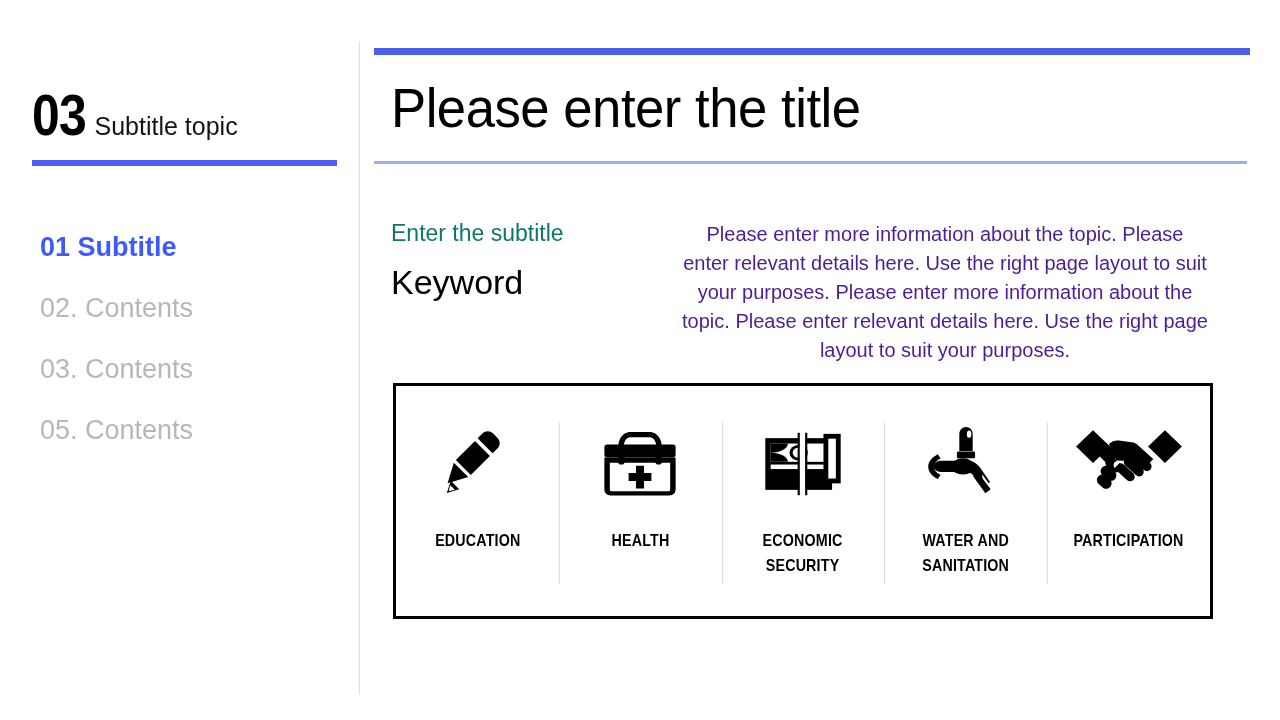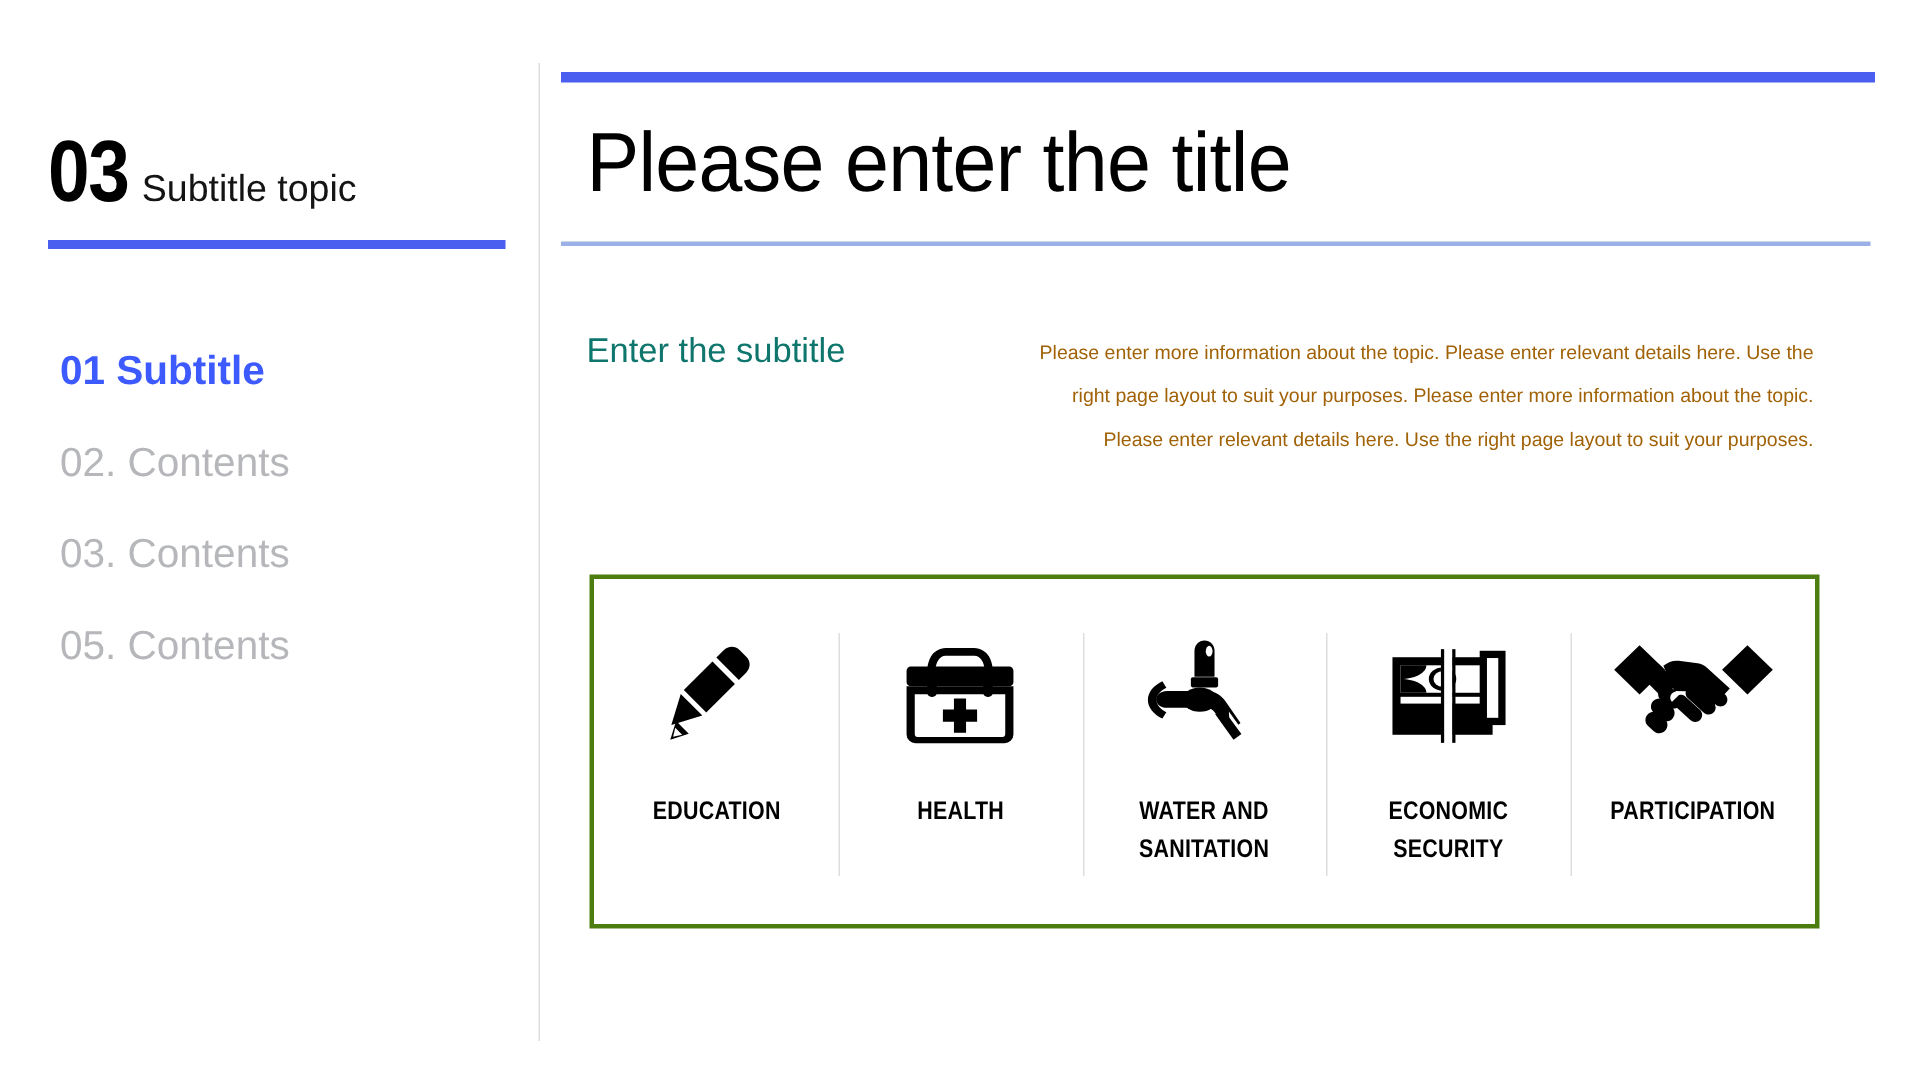--- a/index.html
+++ b/index.html
@@ -63,28 +63,28 @@
     font-size: 23px; font-weight: 400; color: #0f766e; line-height: 1.25;
   }
   .keyword {
     font-size: 34px; font-weight: 400; color: #000;
     line-height: 1.2; margin-top: 14px;
   }
 
   
   .body-copy {
     position: absolute; left: 681px; top: 220px; width: 528px;
-    font-size: 13px; line-height: 29px; color: #a16207; text-align: right;
+    font-size: 20px; line-height: 29px; color: #4c1d95; text-align: center;
   }
 
   
   .icon-panel {
     position: absolute; left: 393px; top: 383px;
     width: 820px; height: 236px;
-    border: 3px solid #4d7c0f; background: #fff;
+    border: 3px solid #000000; background: #fff;
     display: flex; align-items: stretch;
   }
   .icon-cell {
     flex: 1 1 0; position: relative;
     display: flex; flex-direction: column;
     align-items: center; justify-content: flex-start;
     padding-top: 36px;
   }
   .icon-cell + .icon-cell::before {
     content: ""; position: absolute; left: 0; top: 36px;
@@ -128,20 +128,21 @@
   <div class="sidebar-divider"></div>
 
   <div class="top-rule"></div>
 
   <div class="page-title">Please enter the title</div>
 
   <div class="title-rule"></div>
 
   <div class="subtitle-block">
     <div class="subtitle-small">Enter the subtitle</div>
+    <div class="keyword">Keyword</div>
   </div>
 
   <div class="body-copy">Please enter more information about the topic. Please enter relevant details here. Use the right page layout to suit your purposes. Please enter more information about the topic. Please enter relevant details here. Use the right page layout to suit your purposes.</div>
 
   <div class="icon-panel">
 
     <div class="icon-cell">
       <div class="icon-art">
         <svg width="76" height="76" viewBox="0 0 64 64" aria-hidden="true">
           <g fill="#000">
@@ -164,39 +165,20 @@
             <rect x="6" y="15.5" width="60" height="11" rx="2.4"></rect>
             <path d="M6 26.5 h60 v27 a5 5 0 0 1 -5 5 h-50 a5 5 0 0 1 -5 -5 z"></path>
             <path d="M10.6 31 h50.8 v22.4 a1.6 1.6 0 0 1 -1.6 1.6 h-47.6 a1.6 1.6 0 0 1 -1.6 -1.6 z" fill="#fff"></path>
             <rect x="17.5" y="23" width="5.6" height="9.5" rx="2.6"></rect>
             <rect x="48.9" y="23" width="5.6" height="9.5" rx="2.6"></rect>
             <path d="M32.6 33.4 h6.8 v6.2 h6.2 v6.8 h-6.2 v6.2 h-6.8 v-6.2 h-6.2 v-6.8 h6.2 z"></path>
           </g>
         </svg>
       </div>
       <div class="icon-label">HEALTH</div>
-    </div>
-
-    <div class="icon-cell">
-      <div class="icon-art">
-        <svg width="86" height="80" viewBox="0 0 72 66" aria-hidden="true">
-          <g fill="#000">
-            <path d="M36 2c-3.1 0-5.6 2.6-5.6 5.8v14.4h11.2V7.8C41.6 4.6 39.1 2 36 2z"></path>
-            <ellipse cx="38.6" cy="8" rx="1.9" ry="3" fill="#fff"></ellipse>
-            <rect x="28.4" y="22.6" width="15.2" height="5.6" rx="1"></rect>
-            <path d="M15 30.2 h22.5 c4.4 0 8 2.6 10.1 5.6 l8.5 12.2 -6.6 5.4 -7.4 -10.8 c-1.4-2-3.2-3-5.6-3 h-21.5 c-3.3 0-6-2.1-6-4.7 0-2.6 2.7-4.7 6-4.7 z"></path>
-            <ellipse cx="33.4" cy="35" rx="9.6" ry="6.8"></ellipse>
-            <path d="M49.6 41.6 l7.8 11 -9.6 2.4 2 -9.8 z" fill="#fff"></path>
-            <path d="M45.8 39.6 l10.8 14.6 -4.4 3.2 -10.2 -14.2 z"></path>
-            <path d="M12.5 24.8 c-5 2.4 -8.1 6.2 -8.1 10.4 0 4.2 3.1 8 8.1 10.4 l2.2 -3.6 c-3.4 -1.7 -5.5 -4.2 -5.5 -6.8 0 -2.6 2.1 -5.1 5.5 -6.8 z"></path>
-          </g>
-        </svg>
-      </div>
-      <div class="icon-label">WATER AND
-SANITATION</div>
     </div>
 
     <div class="icon-cell">
       <div class="icon-art">
         <svg width="84" height="74" viewBox="0 0 78 64" aria-hidden="true">
           <g fill="#000">
             <rect x="4" y="8" width="62" height="48"></rect>
             <rect x="9" y="13" width="52" height="17" fill="#fff"></rect>
             <rect x="9" y="32.5" width="52" height="4.2" fill="#fff"></rect>
             <path d="M9 13 h16 c0 4.4 -6.4 8.5 -16 8.5 z"></path>
@@ -210,20 +192,39 @@
             <rect x="41" y="3" width="2" height="58"></rect>
           </g>
         </svg>
       </div>
       <div class="icon-label">ECONOMIC
 SECURITY</div>
     </div>
 
     <div class="icon-cell">
       <div class="icon-art">
+        <svg width="86" height="80" viewBox="0 0 72 66" aria-hidden="true">
+          <g fill="#000">
+            <path d="M36 2c-3.1 0-5.6 2.6-5.6 5.8v14.4h11.2V7.8C41.6 4.6 39.1 2 36 2z"></path>
+            <ellipse cx="38.6" cy="8" rx="1.9" ry="3" fill="#fff"></ellipse>
+            <rect x="28.4" y="22.6" width="15.2" height="5.6" rx="1"></rect>
+            <path d="M15 30.2 h22.5 c4.4 0 8 2.6 10.1 5.6 l8.5 12.2 -6.6 5.4 -7.4 -10.8 c-1.4-2-3.2-3-5.6-3 h-21.5 c-3.3 0-6-2.1-6-4.7 0-2.6 2.7-4.7 6-4.7 z"></path>
+            <ellipse cx="33.4" cy="35" rx="9.6" ry="6.8"></ellipse>
+            <path d="M49.6 41.6 l7.8 11 -9.6 2.4 2 -9.8 z" fill="#fff"></path>
+            <path d="M45.8 39.6 l10.8 14.6 -4.4 3.2 -10.2 -14.2 z"></path>
+            <path d="M12.5 24.8 c-5 2.4 -8.1 6.2 -8.1 10.4 0 4.2 3.1 8 8.1 10.4 l2.2 -3.6 c-3.4 -1.7 -5.5 -4.2 -5.5 -6.8 0 -2.6 2.1 -5.1 5.5 -6.8 z"></path>
+          </g>
+        </svg>
+      </div>
+      <div class="icon-label">WATER AND
+SANITATION</div>
+    </div>
+
+    <div class="icon-cell">
+      <div class="icon-art">
         <svg width="110" height="78" viewBox="0 0 104 70" aria-hidden="true">
           <g fill="#000">
             <path d="M2 18.5 L18 3 L34 18.5 L18 34 Z"></path>
             <path d="M70 18.5 L86 3 L102 18.5 L86 34 Z"></path>
             <path d="M33 16 c3 -2.6 6.4 -3.6 9.6 -3.2 l12 1.6 c2.2 0.3 4.2 1.3 5.9 2.8 l14.4 13 -10.6 11.4 -10.4 -9.4 -14 -0.4 z"></path>
             <path d="M30 14.6 L42 26.8 L32.6 36.2 L20.4 24 Z"></path>
             <path d="M38.5 30 c-2.2 -2 -5.4 -1.9 -7.4 0.2 -2 2.1 -1.8 5.4 0.3 7.3 l4.4 4 c2.2 2 5.4 1.9 7.4 -0.2 2 -2.1 1.8 -5.4 -0.3 -7.3 z"></path>
             <path d="M34 38 c-2.2 -2 -5.4 -1.9 -7.4 0.2 -2 2.1 -1.8 5.4 0.3 7.3 l4.4 4 c2.2 2 5.4 1.9 7.4 -0.2 2 -2.1 1.8 -5.4 -0.3 -7.3 z"></path>
             <path d="M30.5 46.4 c-2.2 -2 -5.4 -1.9 -7.4 0.2 -2 2.1 -1.8 5.4 0.3 7.3 l3.4 3.1 c2.2 2 5.4 1.9 7.4 -0.2 2 -2.1 1.8 -5.4 -0.3 -7.3 z"></path>
             <path d="M47 35.5 c-1.8 -1.7 -4.6 -1.6 -6.3 0.2 -1.7 1.8 -1.5 4.6 0.3 6.2 l9 8.2 c1.8 1.7 4.6 1.6 6.3 -0.2 1.7 -1.8 1.5 -4.6 -0.3 -6.2 z"></path>

